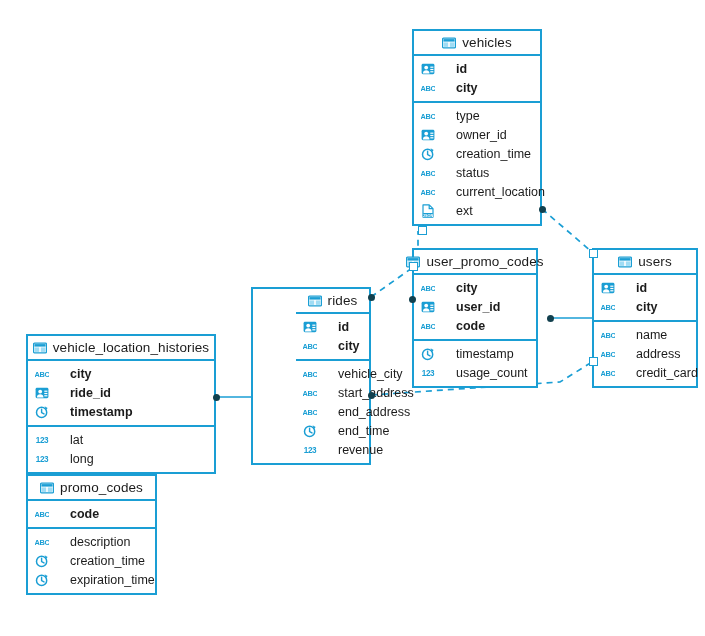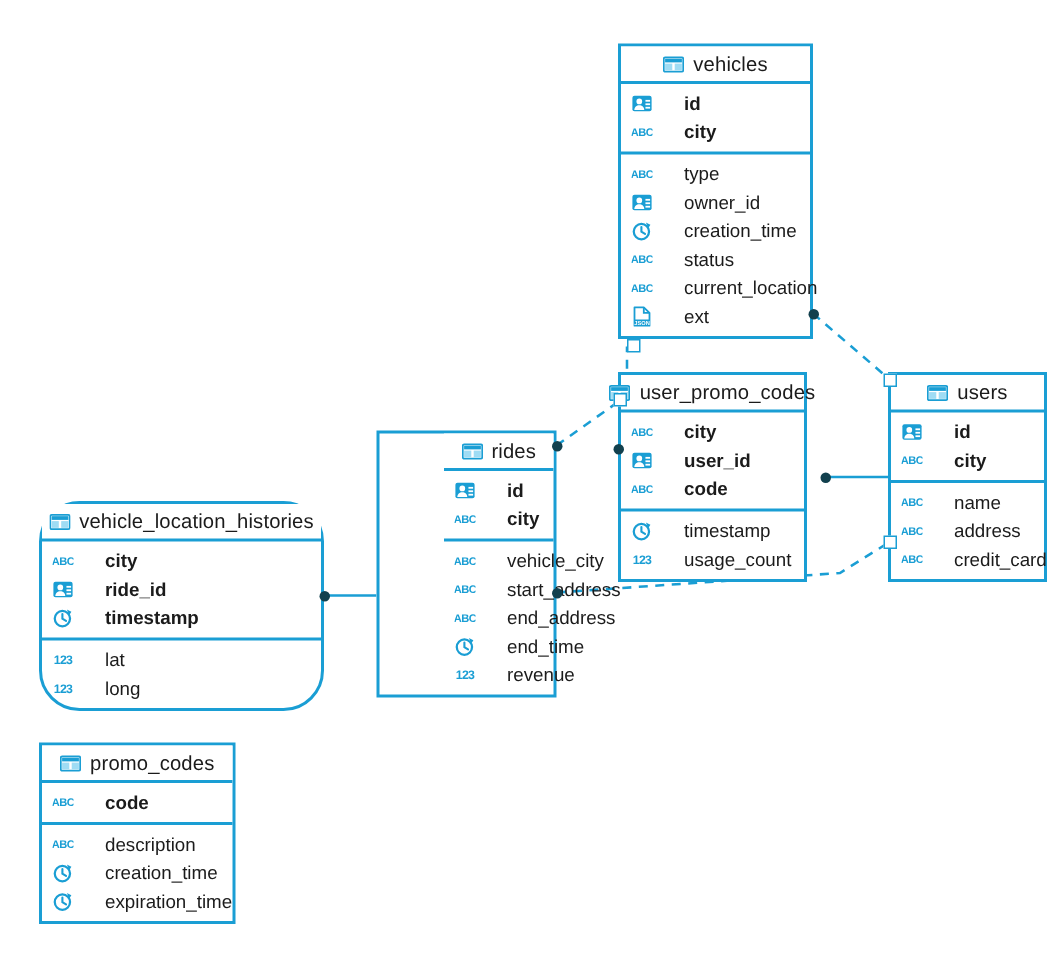--- a/index.html
+++ b/index.html
@@ -335,21 +335,21 @@
         <div class="col-row">
           <span class="ico">
             <svg viewBox="0 0 14 14" width="14" height="14">
               <text x="7" y="9.8" text-anchor="middle" font-family="&quot;Liberation Sans&quot;, sans-serif" font-size="8.2" font-weight="bold" fill="#1a9ed4" letter-spacing="-0.4">123</text>
             </svg>
           </span>
           <span class="col-name">revenue</span>
         </div>
       </div>
     </div>
-    <div class="table-node" style="left: 26px; top: 334px; width: 190px; border-radius: 27px;">
+    <div class="table-node" style="left: 26px; top: 334px; width: 190px;">
       <div class="tbl-header">
         <span class="ico">
           <svg viewBox="0 0 14 14" width="14" height="14">
             <rect x="0.5" y="2.2" width="13" height="9.6" rx="1" fill="#ffffff" stroke="#1a9ed4" stroke-width="1.2"></rect>
             <rect x="1.4" y="3.1" width="11.2" height="2.5" fill="#1a9ed4"></rect>
             <rect x="1.4" y="6.4" width="4.8" height="4.5" fill="#9fdcf4"></rect>
             <rect x="7.8" y="6.4" width="4.8" height="4.5" fill="#9fdcf4"></rect>
           </svg>
         </span>
         <span class="tbl-title">vehicle_location_histories</span>
@@ -399,21 +399,21 @@
         <div class="col-row">
           <span class="ico">
             <svg viewBox="0 0 14 14" width="14" height="14">
               <text x="7" y="9.8" text-anchor="middle" font-family="&quot;Liberation Sans&quot;, sans-serif" font-size="8.2" font-weight="bold" fill="#1a9ed4" letter-spacing="-0.4">123</text>
             </svg>
           </span>
           <span class="col-name">long</span>
         </div>
       </div>
     </div>
-    <div class="table-node" style="left: 26px; top: 495px; width: 131px;">
+    <div class="table-node" style="left: 26px; top: 474px; width: 131px;">
       <div class="tbl-header">
         <span class="ico">
           <svg viewBox="0 0 14 14" width="14" height="14">
             <rect x="0.5" y="2.2" width="13" height="9.6" rx="1" fill="#ffffff" stroke="#1a9ed4" stroke-width="1.2"></rect>
             <rect x="1.4" y="3.1" width="11.2" height="2.5" fill="#1a9ed4"></rect>
             <rect x="1.4" y="6.4" width="4.8" height="4.5" fill="#9fdcf4"></rect>
             <rect x="7.8" y="6.4" width="4.8" height="4.5" fill="#9fdcf4"></rect>
           </svg>
         </span>
         <span class="tbl-title">promo_codes</span>

